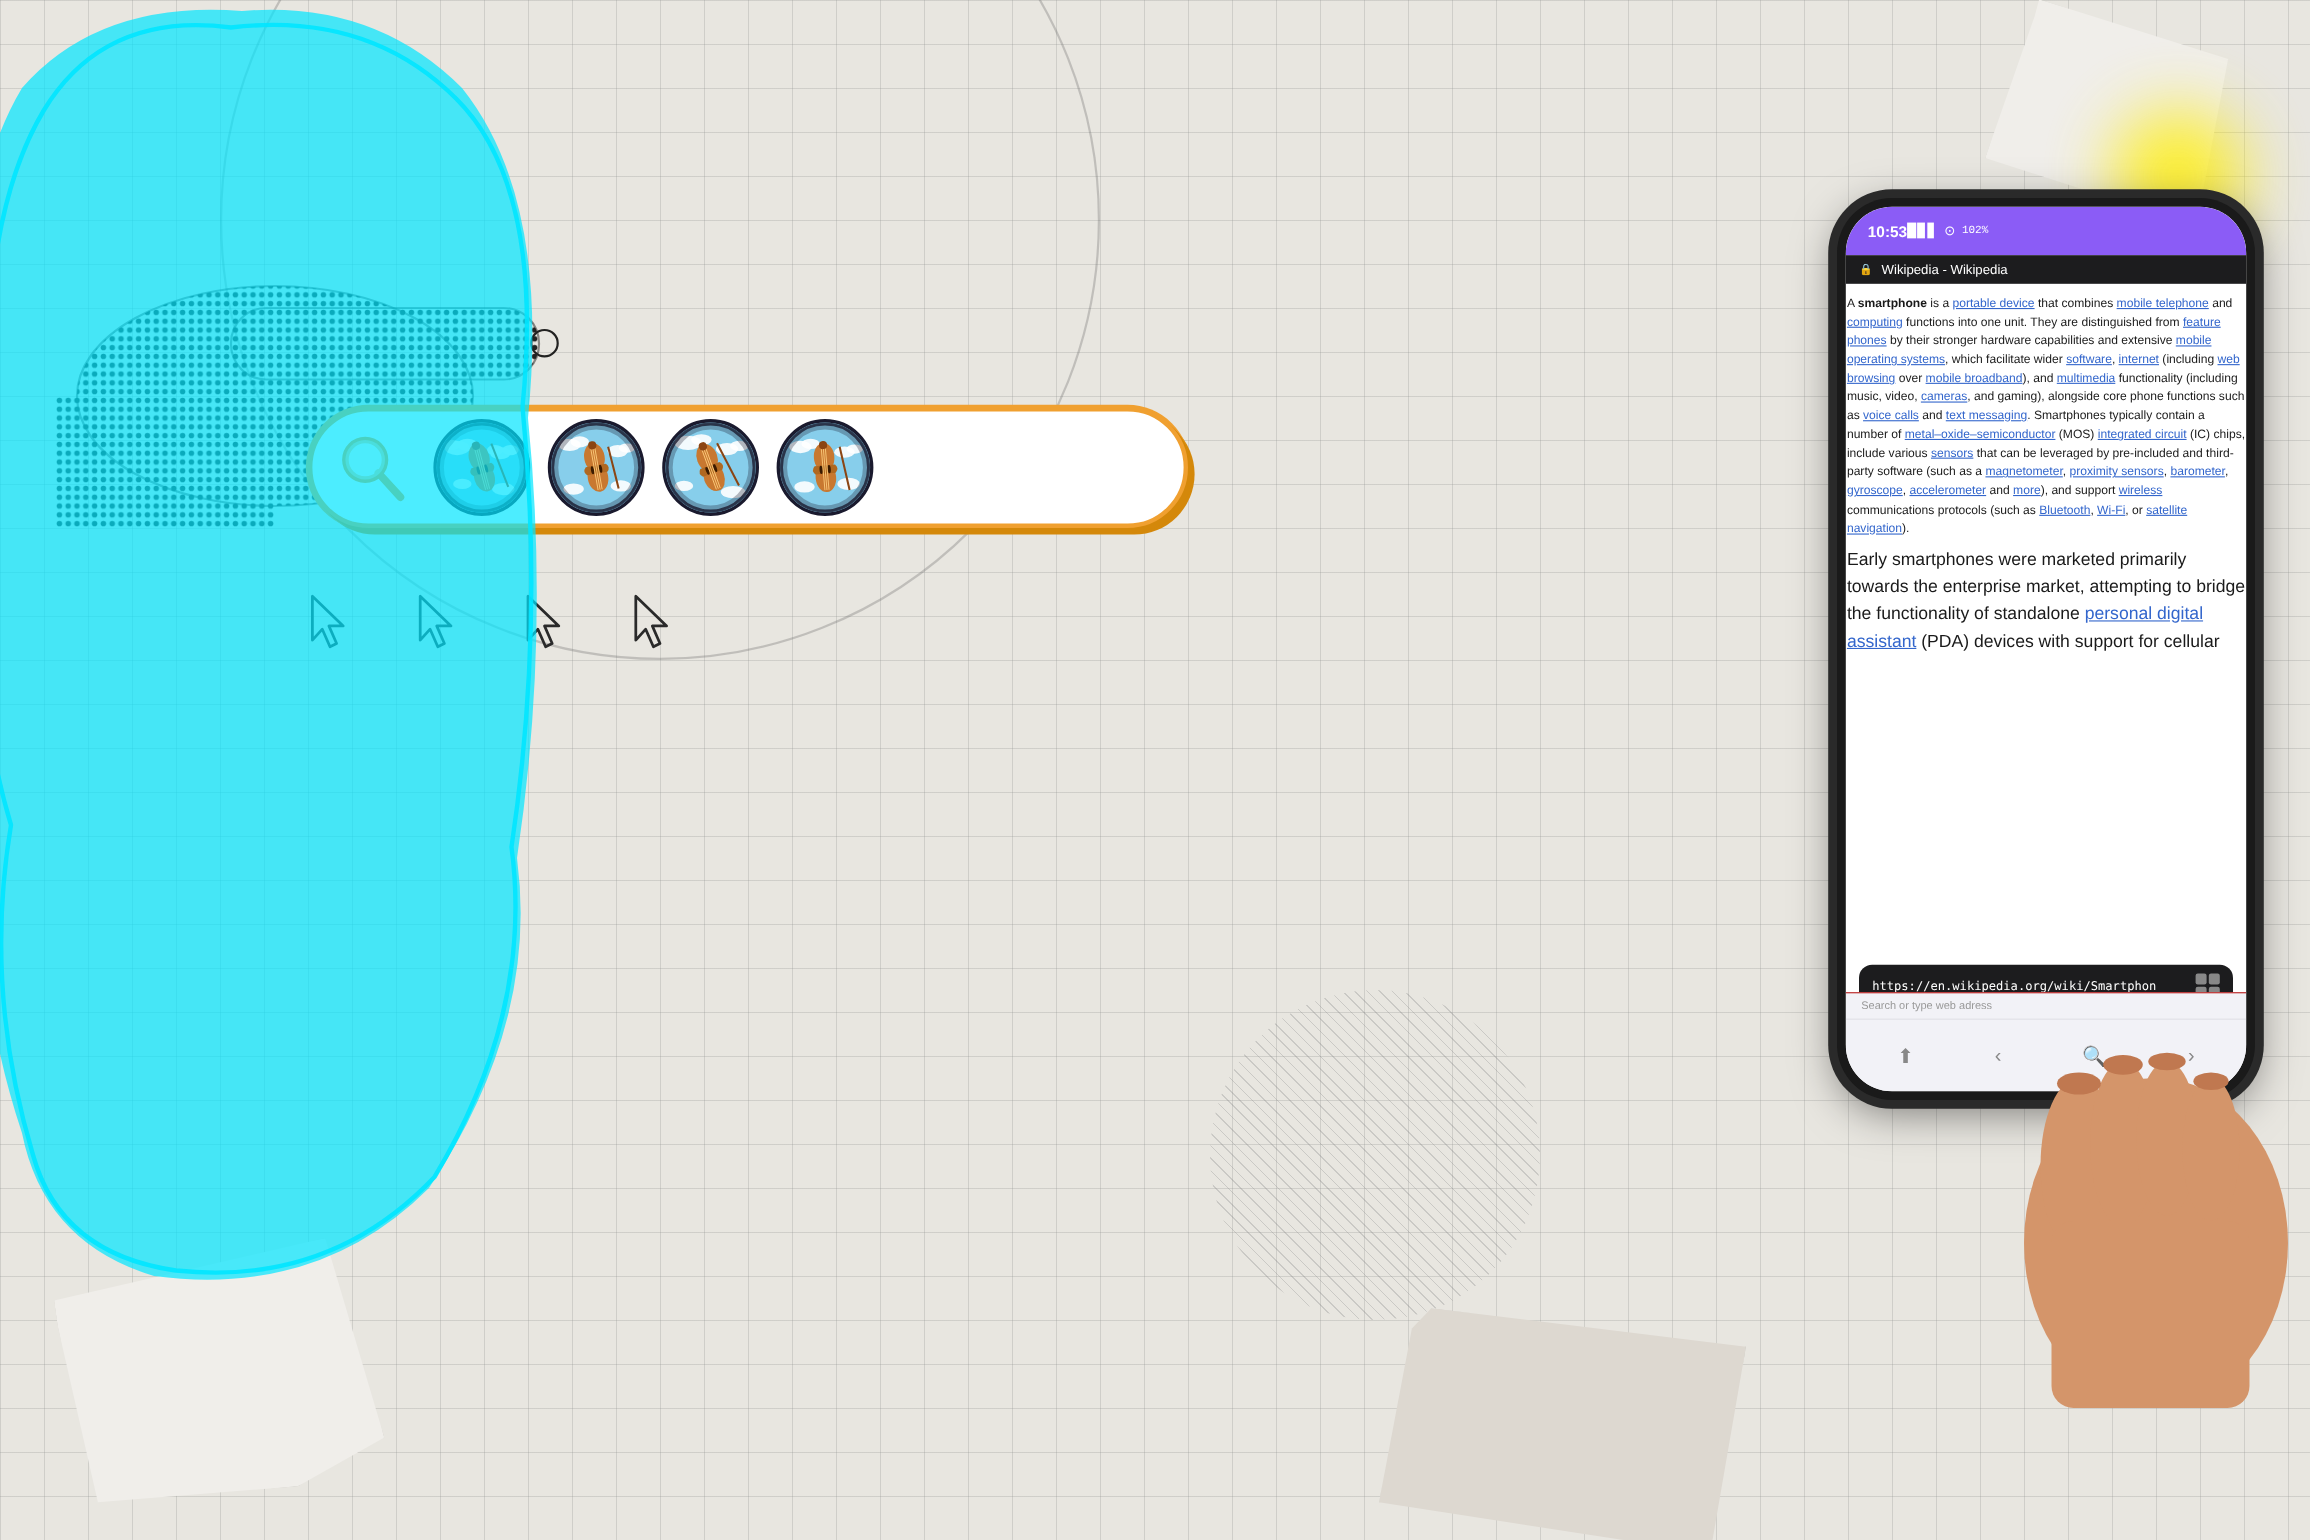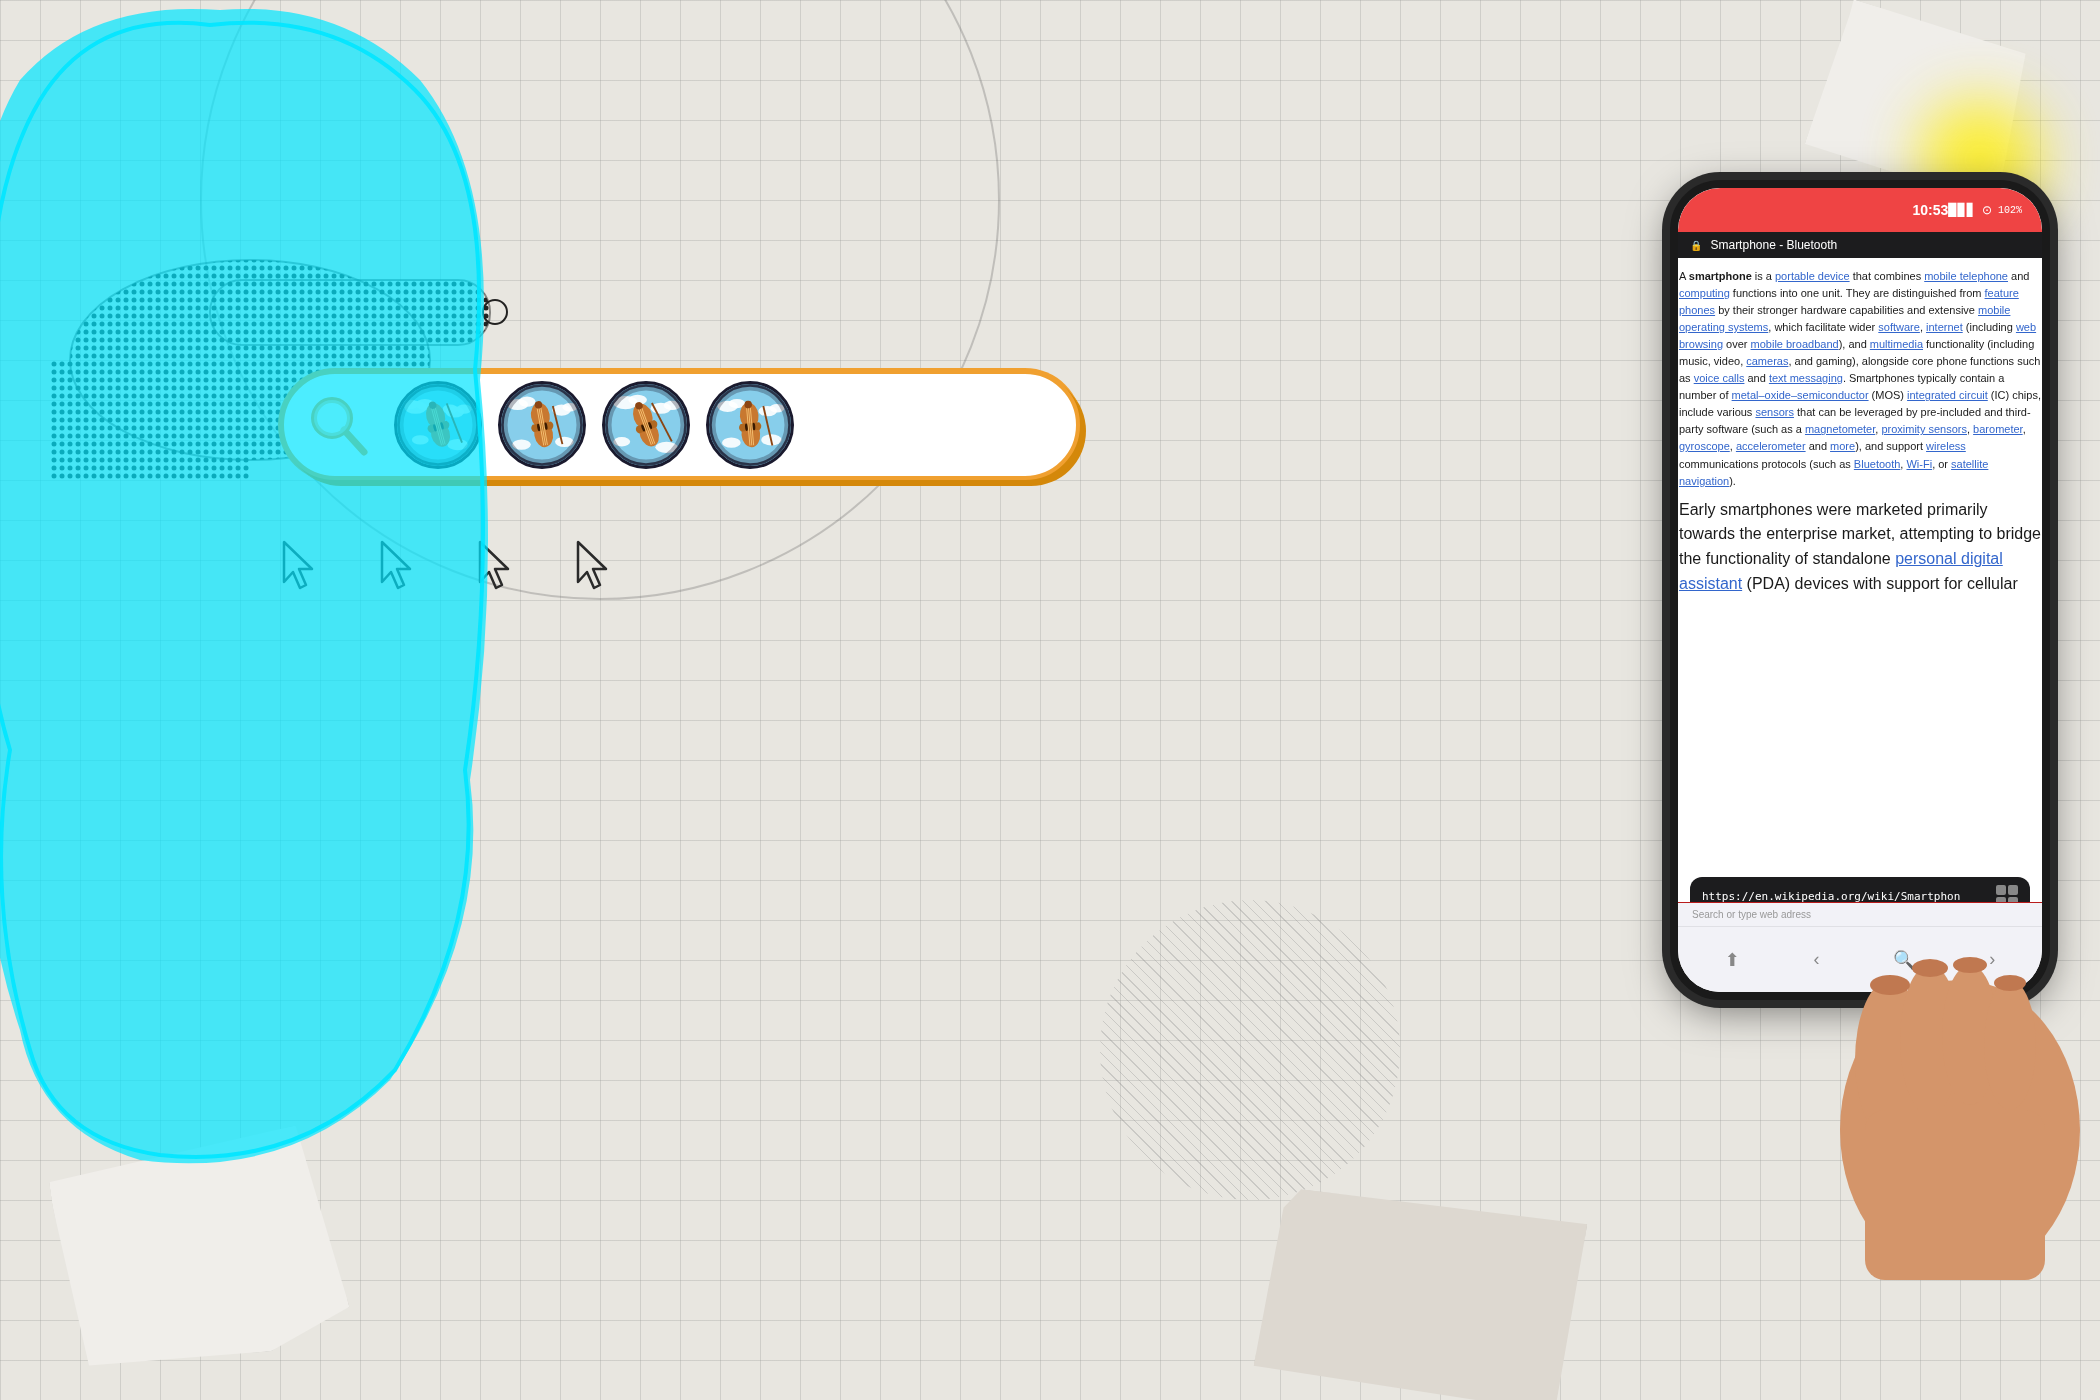--- a/index.html
+++ b/index.html
@@ -230,25 +230,25 @@
     .phone-screen {
       position: absolute;
       top: 8px; left: 8px; right: 8px; bottom: 8px;
       background: white;
       border-radius: 42px;
       overflow: hidden;
     }
 
     
     .status-bar {
-      background: #ef4444;
+      background: #8b5cf6;
       height: 44px;
       display: flex;
       align-items: center;
-      justify-content: flex-end;
+      justify-content: flex-start;
       padding: 0 20px;
       border-radius: 42px 42px 0 0;
     }
 
     .status-time {
       color: white;
       font-size: 14px;
       font-weight: 600;
     }
 
@@ -624,21 +624,21 @@
         <span class="status-time">10:53</span>
         <div class="status-icons">
           <span>▉▊▋</span>
           <span>⊙</span>
           <span style="font-size:10px;font-family:Liberation Mono, monospace;">102%</span>
         </div>
       </div>
 
       <div class="browser-bar">
         <span class="lock-icon">🔒</span>
-        <span class="browser-title" style="color:white;font-size:12px;">Smartphone - Bluetooth</span>
+        <span class="browser-title" style="color:white;font-size:12px;">Wikipedia - Wikipedia</span>
       </div>
 
       <div class="wiki-content">
         <p style="margin-bottom: 8px; font-size: 11px; line-height: 1.55;">
           A <span class="wiki-bold">smartphone</span> is a <span class="wiki-link">portable device</span> that combines <span class="wiki-link">mobile telephone</span> and <span class="wiki-link">computing</span> functions into one unit. They are distinguished from <span class="wiki-link">feature phones</span> by their stronger hardware capabilities and extensive <span class="wiki-link">mobile operating systems</span>, which facilitate wider <span class="wiki-link">software</span>, <span class="wiki-link">internet</span> (including <span class="wiki-link">web browsing</span> over <span class="wiki-link">mobile broadband</span>), and <span class="wiki-link">multimedia</span> functionality (including music, video, <span class="wiki-link">cameras</span>, and gaming), alongside core phone functions such as <span class="wiki-link">voice calls</span> and <span class="wiki-link">text messaging</span>. Smartphones typically contain a number of <span class="wiki-link">metal–oxide–semiconductor</span> (MOS) <span class="wiki-link">integrated circuit</span> (IC) chips, include various <span class="wiki-link">sensors</span> that can be leveraged by pre-included and third-party software (such as a <span class="wiki-link">magnetometer</span>, <span class="wiki-link">proximity sensors</span>, <span class="wiki-link">barometer</span>, <span class="wiki-link">gyroscope</span>, <span class="wiki-link">accelerometer</span> and <span class="wiki-link">more</span>), and support <span class="wiki-link">wireless</span> communications protocols (such as <span class="wiki-link">Bluetooth</span>, <span class="wiki-link">Wi-Fi</span>, or <span class="wiki-link">satellite navigation</span>).
         </p>
         <p style="margin-bottom: 8px; font-size: 16px; line-height: 1.55;">
           Early smartphones were marketed primarily towards the enterprise market, attempting to bridge the functionality of standalone <span class="wiki-link">personal digital assistant</span> (PDA) devices with support for cellular
         </p>
       </div>

